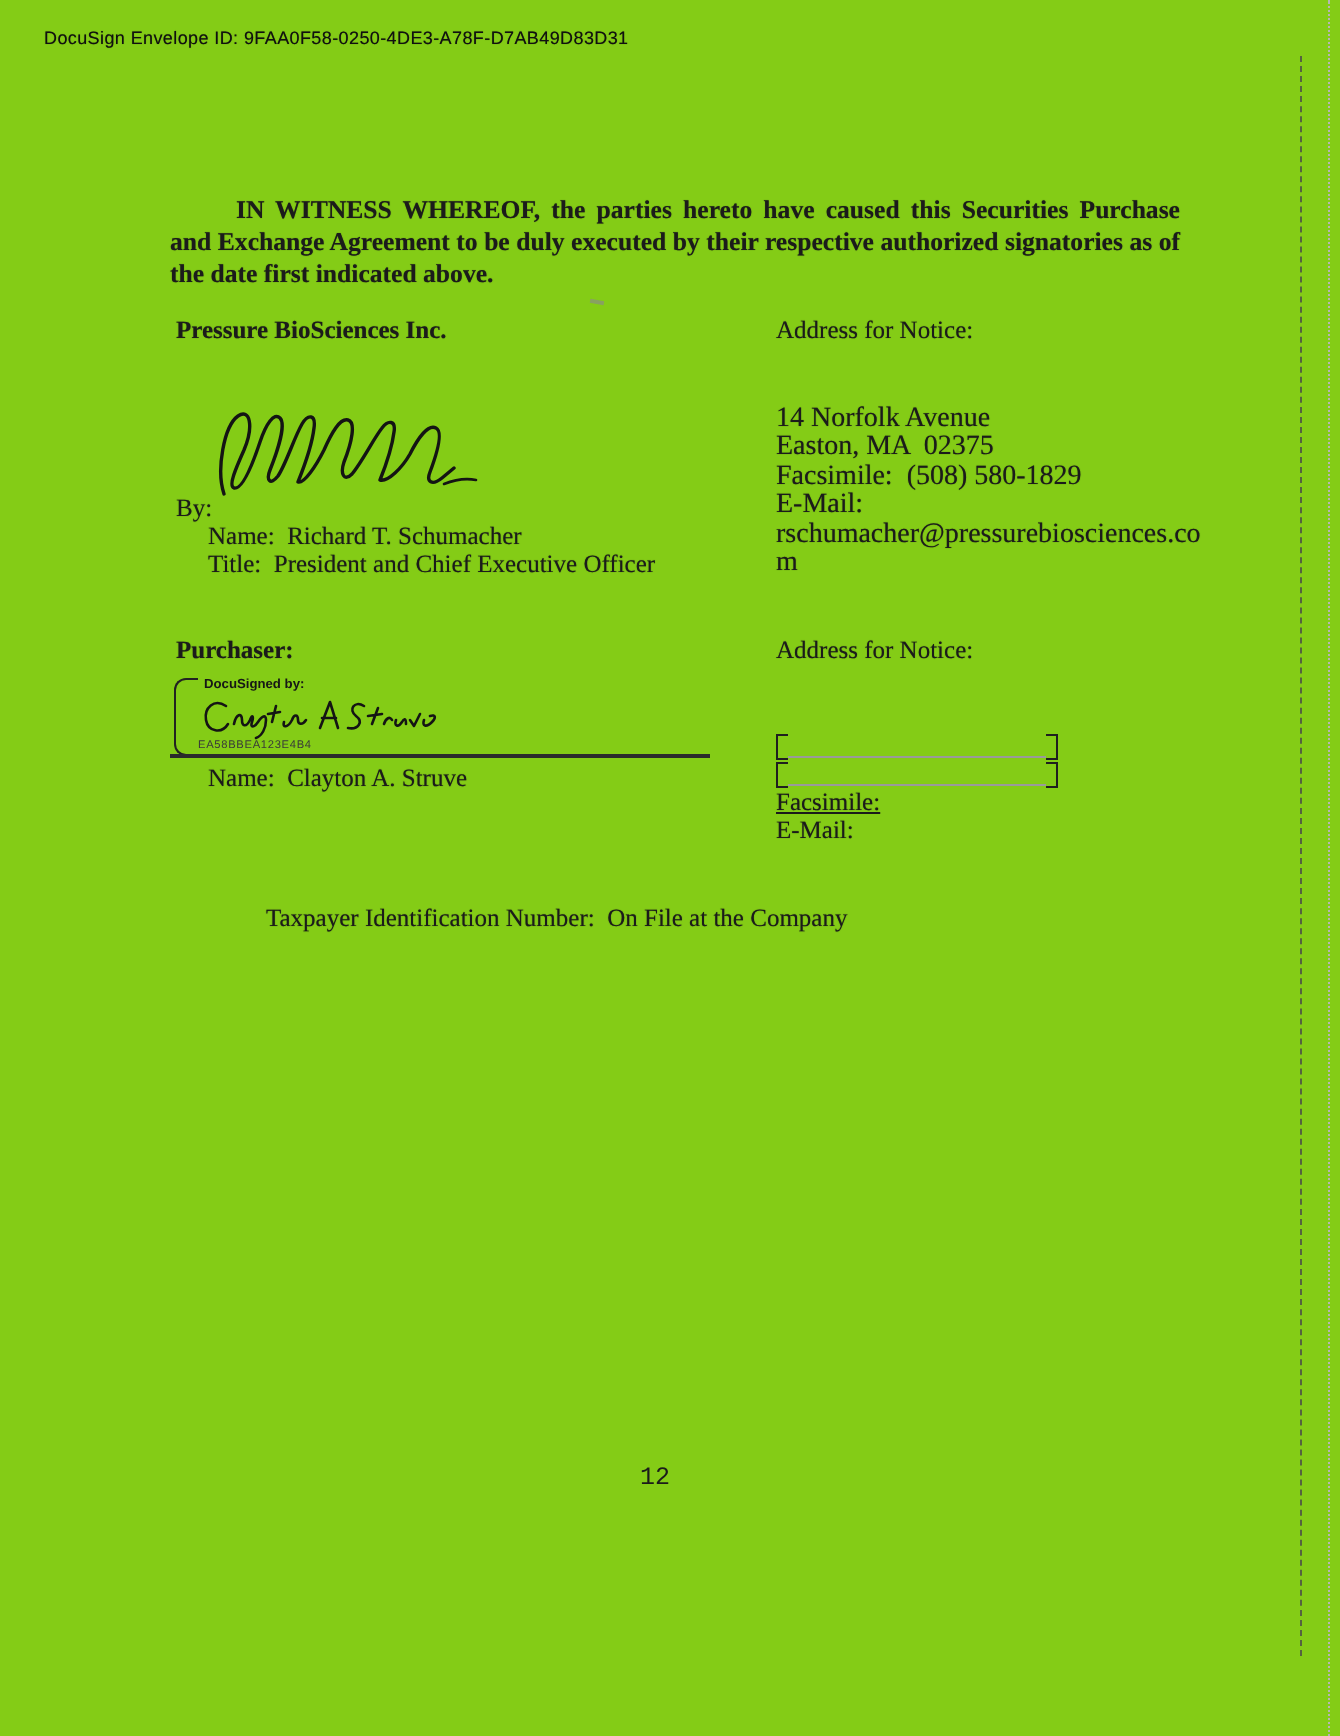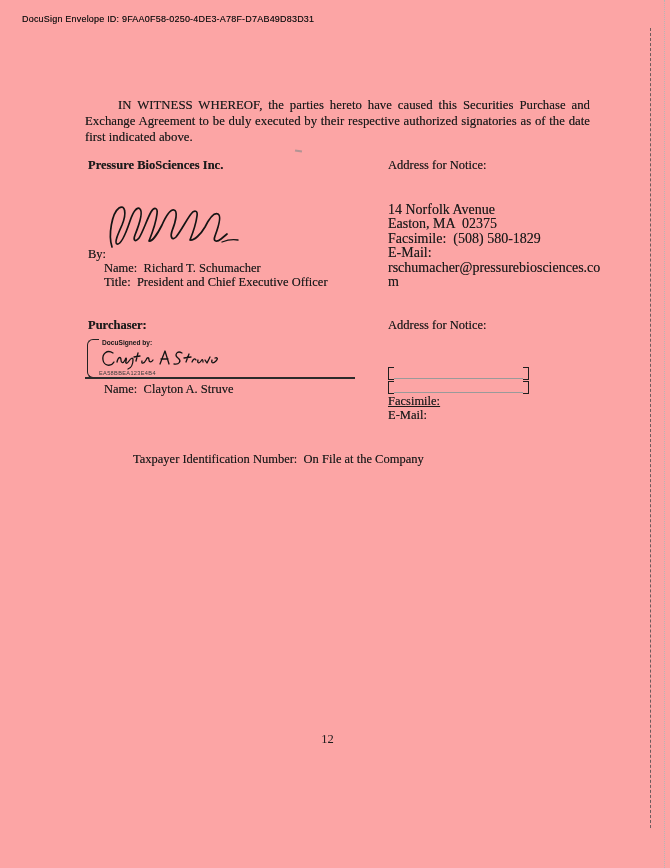--- a/index.html
+++ b/index.html
@@ -1,21 +1,21 @@
 <!DOCTYPE html>
 <html><head>
 <meta charset="utf-8">
 <style>
   * { margin: 0; padding: 0; box-sizing: border-box; }
   html, body { background: #e9e9e9; }
   .page {
     position: relative;
     width: 670px;
     height: 868px;
-    background: #fca5a5;
+    background: #84cc16;
     overflow: hidden;
     font-family: "Liberation Serif", "DejaVu Serif", serif;
     color: #1b1b1b;
   }
   .abs { position: absolute; }
   .sans { font-family: "Liberation Sans", "DejaVu Sans", sans-serif; }
   .line { white-space: pre-wrap; font-size: 12.5px; line-height: 14.3px; text-shadow: 0 0 0.5px rgba(20,20,20,0.55); }
   .bold { font-weight: bold; }
 
   .envelope-id {
@@ -23,20 +23,21 @@
     font-size: 9px; letter-spacing: 0.2px;
     color: #101010;
     text-shadow: 0 0 0.4px rgba(0,0,0,0.5);
   }
 
   .witness-para {
     left: 85px; top: 97px; width: 505px;
     font-size: 12.8px; line-height: 16.2px;
     text-align: justify; text-indent: 33px;
     text-shadow: 0 0 0.5px rgba(20,20,20,0.55);
+    font-weight: bold;
   }
 
   .artifact-tick {
     left: 295px; top: 150px; width: 7px; height: 2px;
     background: #8a8a8a; transform: rotate(10deg); opacity: 0.65;
   }
 
   .address-block div { font-size: 14px; line-height: 14.4px; white-space: pre-wrap; text-shadow: 0 0 0.5px rgba(20,20,20,0.55); }
 
   
@@ -50,21 +51,21 @@
   .ds-label { left: 102px; top: 339px; font-size: 6.6px; font-weight: bold; color: #161616; }
   .ds-id { left: 99px; top: 369.5px; font-size: 5.6px; letter-spacing: 0.35px; color: #3a3a3a; }
   .ds-underline { left: 85px; top: 377px; width: 270px; height: 1.8px; background: #2b2b2b; }
 
   
   .bracket-box { display: flex; align-items: stretch; height: 13px; width: 141px; }
   .bracket-box .bk-l { width: 6px; border-left: 1.7px solid #1f1f1f; border-top: 1.4px solid #1f1f1f; border-bottom: 1.4px solid #1f1f1f; }
   .bracket-box .bk-mid { flex: 1; border-bottom: 1px solid #9a9a9a; margin-bottom: 1px; }
   .bracket-box .bk-r { width: 6px; border-right: 1.7px solid #1f1f1f; border-top: 1.4px solid #1f1f1f; border-bottom: 1.4px solid #1f1f1f; }
 
-  .page-number { left: 0; top: 732px; width: 655px; text-align: center; font-size: 12.5px; }
+  .page-number { left: 0; top: 732px; width: 655px; text-align: center; font-size: 12.5px; font-family: Liberation Mono, monospace; }
 
   .scan-line-dark  { left: 650px; top: 28px;  height: 800px; width: 0; border-left: 1.6px dashed #4a4a4a; opacity: 0.8; }
   .scan-line-light { left: 664px; top: 0;     height: 868px; width: 0; border-left: 1.2px dotted #b6b6b6; }
 
   svg.sig path { fill: none; stroke: #141414; stroke-linecap: round; stroke-linejoin: round; }
 </style>
 </head>
 <body>
 
 <div class="page">

